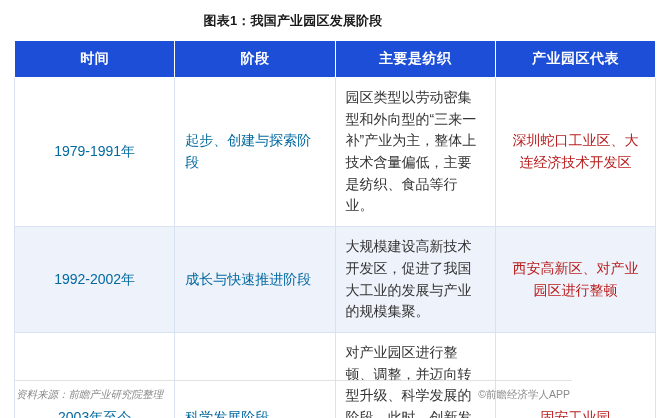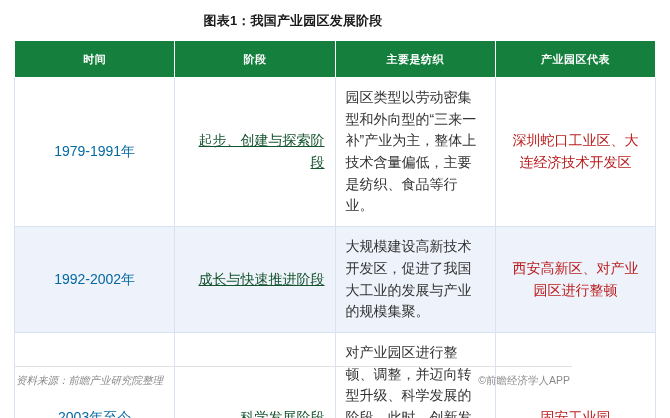--- a/index.html
+++ b/index.html
@@ -29,23 +29,23 @@
     padding: 12px 0 10px 0;
     letter-spacing: 0.2px;
   }
   table.data-table {
     width: 642px;
     border-collapse: collapse;
     table-layout: fixed;
     margin: 0 auto;
   }
   table.data-table th {
-    background: #15803d;
+    background: #1d4ed8;
     color: #ffffff;
-    font-size: 11px;
+    font-size: 14px;
     font-weight: bold;
     height: 34px;
     border: 1px solid #ffffff;
     text-align: center;
     vertical-align: middle;
     letter-spacing: 0.5px;
   }
   table.data-table td {
     border: 1px solid #d9e2f1;
     font-size: 14px;
@@ -58,39 +58,38 @@
   }
   tr.row-even td {
     background: #eef2fa;
   }
   td.c-time {
     text-align: center;
     width: 110px;
     color: #0369a1;
   }
   td.c-stage {
-    text-align: right;
+    text-align: left;
     width: 128px;
-    color: #14532d;
-    text-decoration: underline;
+    color: #0369a1;
   }
   td.c-feature {
     text-align: left;
     color: #333333;
   }
   td.c-rep {
     text-align: center;
     width: 150px;
     color: #b91c1c;
   }
   .footer {
     position: absolute;
     left: 14px;
     right: 14px;
-    bottom: 24px;
+    bottom: 10px;
     height: 22px;
   }
   .footer-line {
     position: absolute;
     left: 0;
     right: 0;
     top: -6px;
     border-top: 1px solid #e2e2e2;
   }
   .source {

